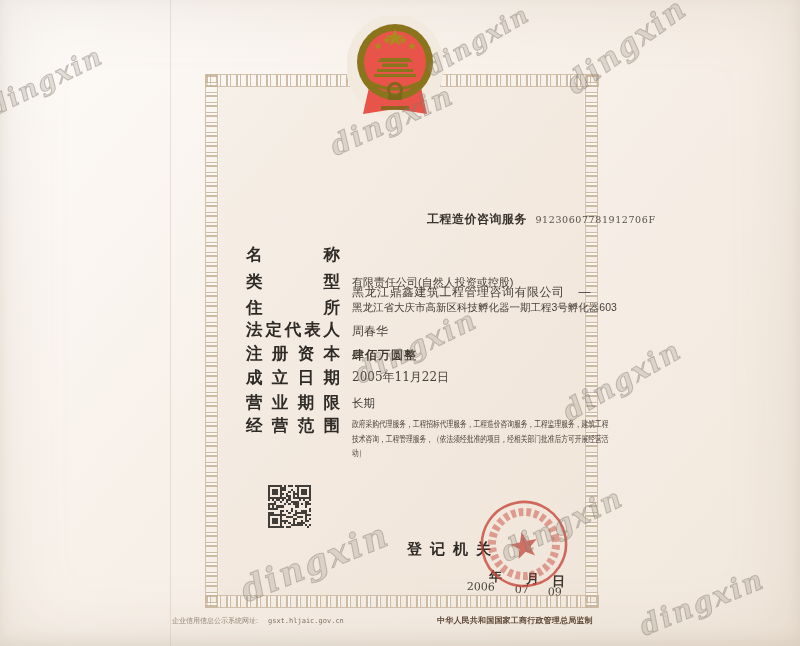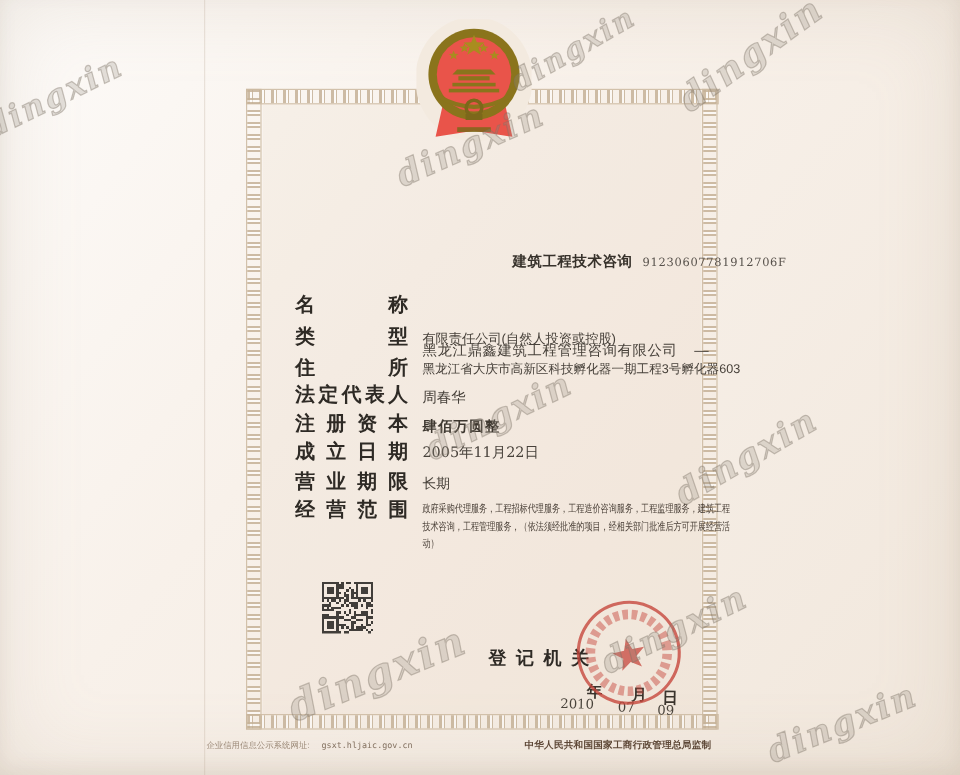--- a/index.html
+++ b/index.html
@@ -86,21 +86,21 @@
       <rect x="30" y="53" width="36" height="3"></rect>
       <rect x="27" y="58" width="42" height="3"></rect>
     </g>
     <path d="M18,64 Q48,82 78,64" stroke="#8a741c" stroke-width="3.5" fill="none"></path>
     <circle cx="48" cy="74" r="6.5" fill="none" stroke="#7c671a" stroke-width="3"></circle>
     <rect x="41" y="79" width="14" height="5" fill="#7c671a"></rect>
   </svg>
 
 
   <div class="credit-line">
-    <span class="credit-label">建筑工程技术咨询</span>
+    <span class="credit-label">工程造价咨询服务</span>
     <span class="credit-code">91230607781912706F</span>
   </div>
 
   <div class="row" style="top:245px">
     <div class="f-label jchars">
         <span>名</span>
         <span>称</span>
       </div>
     <div class="f-value v-name"><span>黑龙江鼎鑫建筑工程管理咨询有限公司</span><span class="v-dash">—</span></div>
   </div>
@@ -416,21 +416,21 @@
       <circle cx="50" cy="50" r="42" stroke-width="2.6" opacity=".85"></circle>
       <circle cx="50" cy="50" r="32" stroke-width="8" stroke-dasharray="4.6 3" opacity=".5"></circle>
       <polygon points="50,38 53.5,47.5 63.5,47.8 55.6,53.9 58.4,63.5 50,57.8 41.6,63.5 44.4,53.9 36.5,47.8 46.5,47.5" fill="#c5443a" stroke="none" opacity=".8"></polygon>
     </g>
   </svg>
 
   <div class="date-area">
     <span class="d-lab" style="left:29px;top:2px">年</span>
     <span class="d-lab" style="left:66px;top:4px">月</span>
     <span class="d-lab" style="left:92px;top:6px">日</span>
-    <span class="d-num" style="left:7px;top:15px">2010</span>
+    <span class="d-num" style="left:7px;top:15px">2006</span>
     <span class="d-num" style="left:55px;top:17px">07</span>
     <span class="d-num" style="left:88px;top:19px">09</span>
   </div>
 
   <div class="foot-left">
     <span>企业信用信息公示系统网址:</span><span class="foot-url">gsxt.hljaic.gov.cn</span>
   </div>
   <div class="foot-right">中华人民共和国国家工商行政管理总局监制</div>
 
   <div id="wm-layer">

